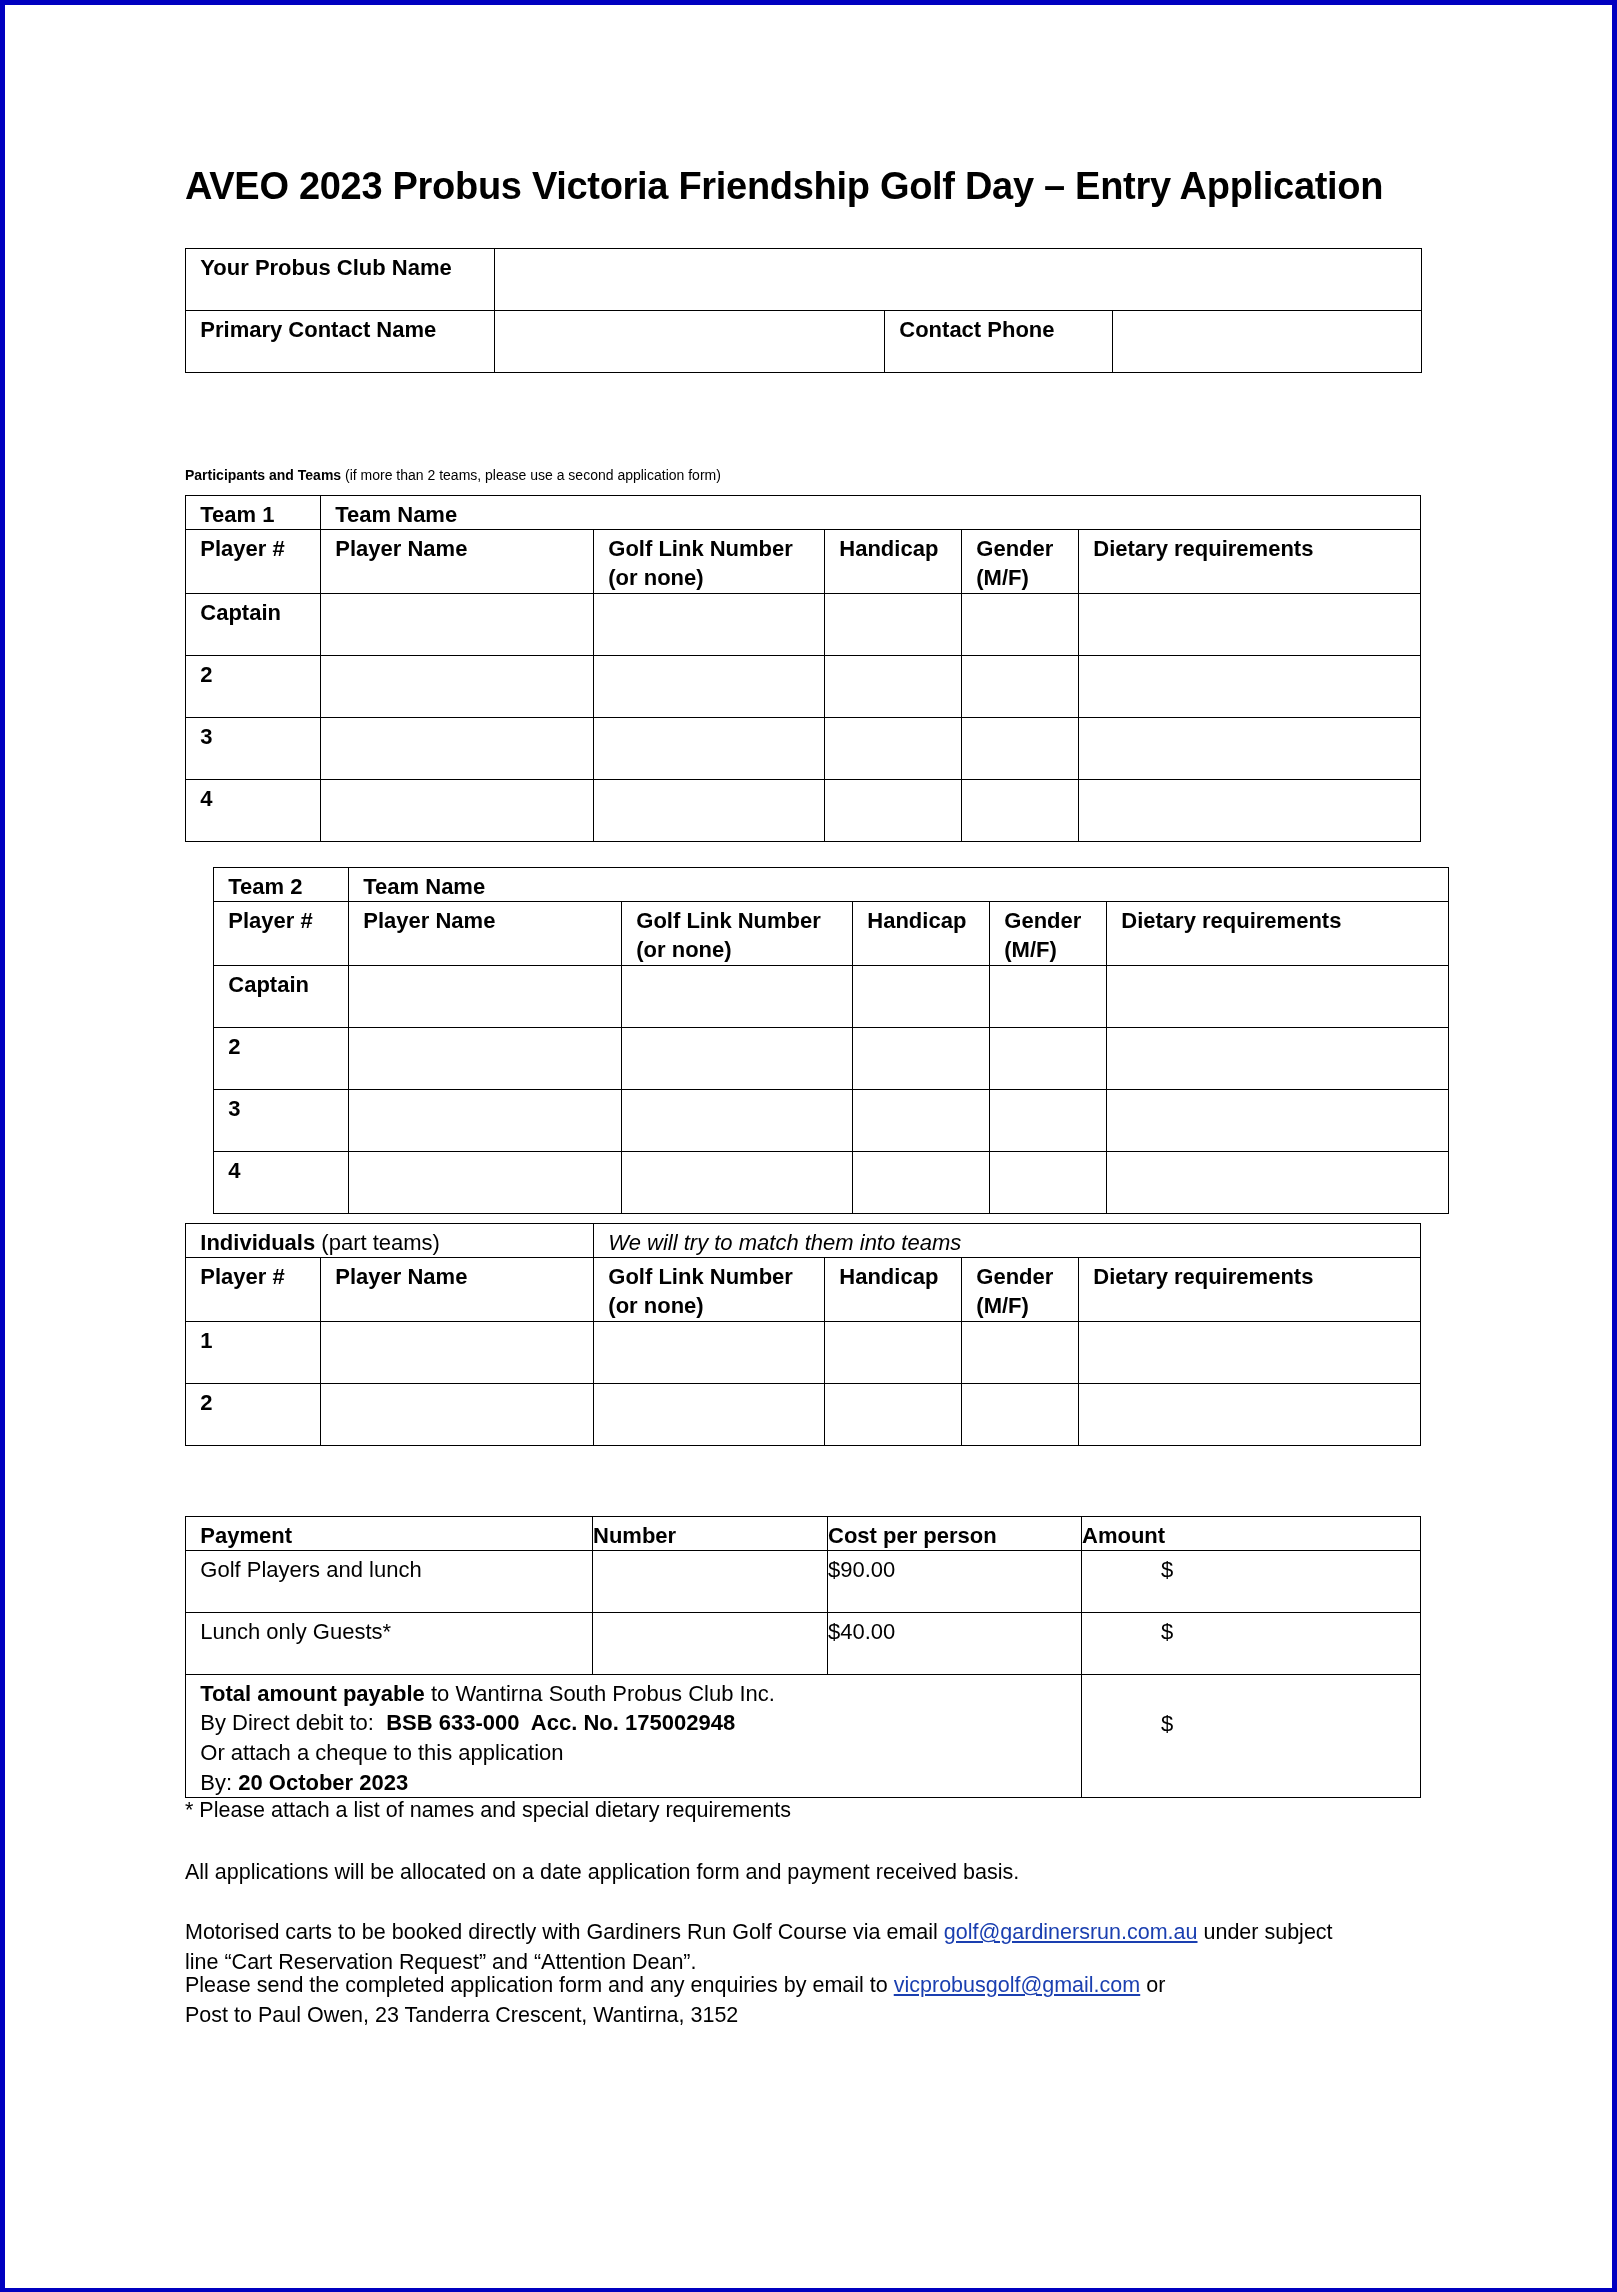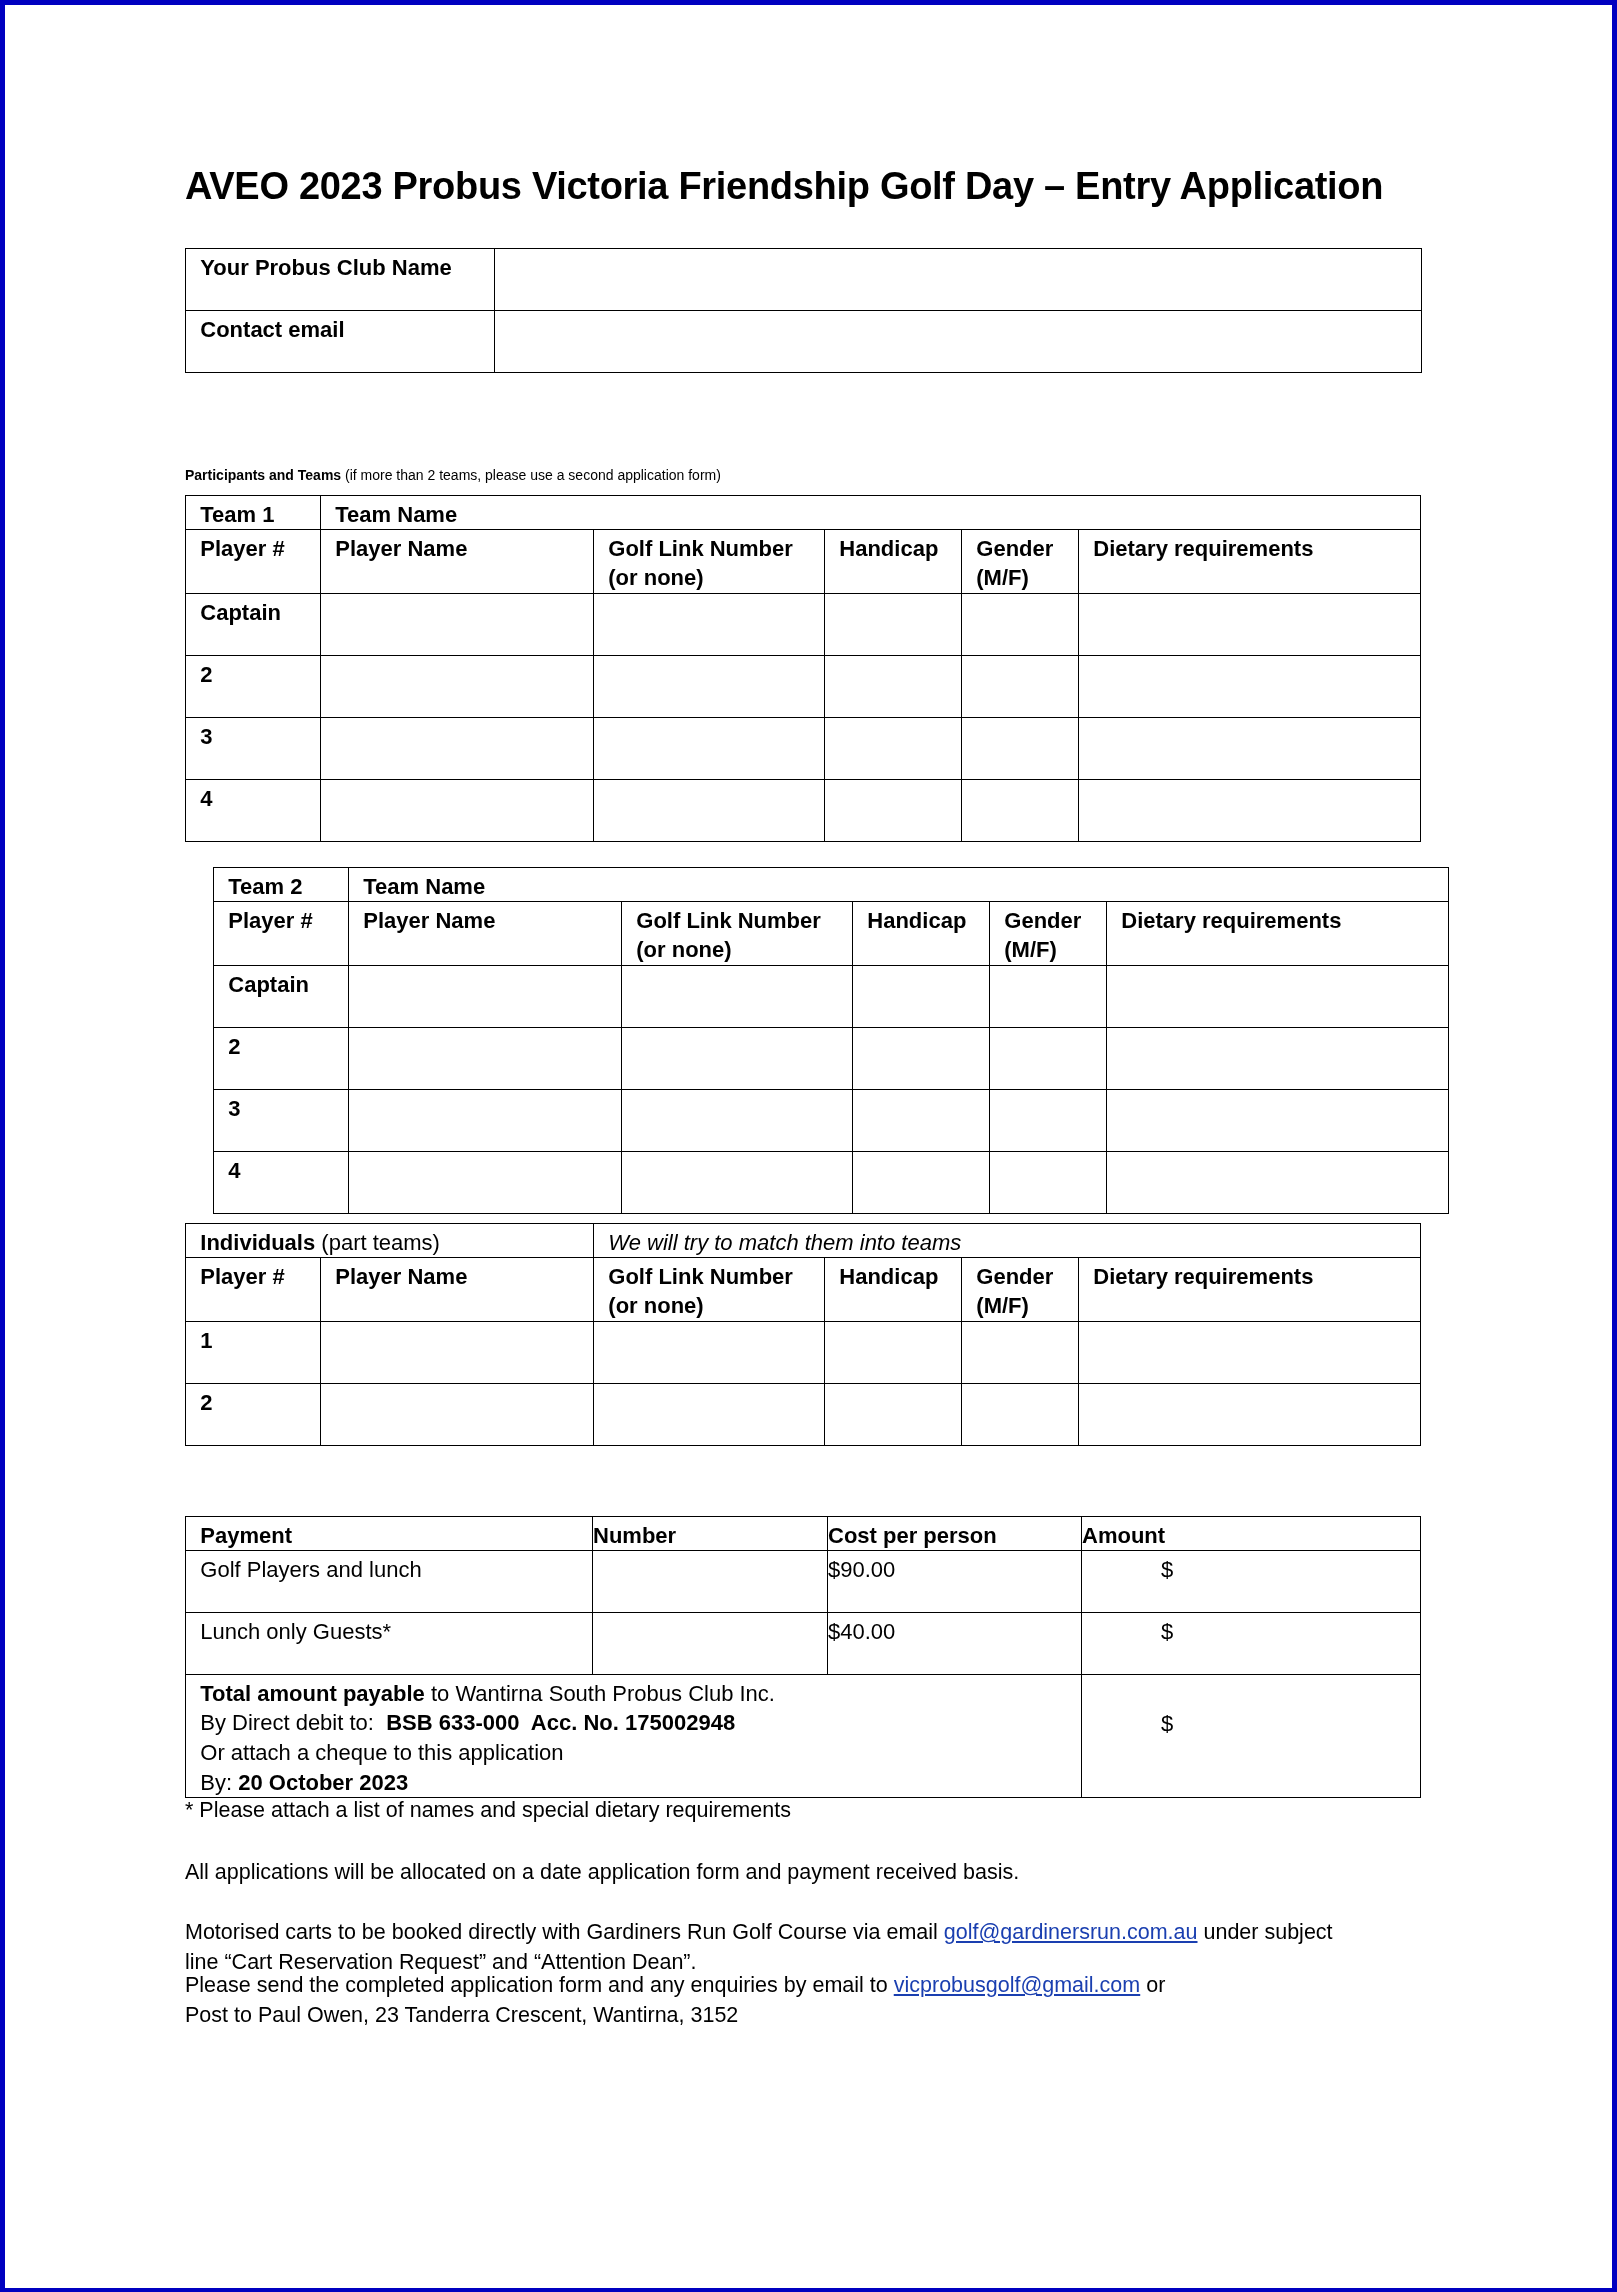--- a/index.html
+++ b/index.html
@@ -30,22 +30,24 @@
       <col style="width:390px">
       <col style="width:228px">
       <col style="width:309px">
     </colgroup>
   <tbody>
       <tr style="height:62px">
     <td class="b">Your Probus Club Name</td>
     <td colspan="3"></td>
   </tr>
   <tr style="height:62px">
-    <td class="b">Contact email</td>
-    <td colspan="3"></td>
+    <td class="b">Primary Contact Name</td>
+    <td></td>
+    <td class="b">Contact Phone</td>
+    <td></td>
   </tr>
 </tbody>
   </table>
 
 <div class="section-label" style="top:467px;">
   <span class="b">Participants and Teams</span><span> (if more than 2 teams, please use a second application form)</span>
 </div>
 
 <table class="form" style="top:495px;">
   <colgroup>

